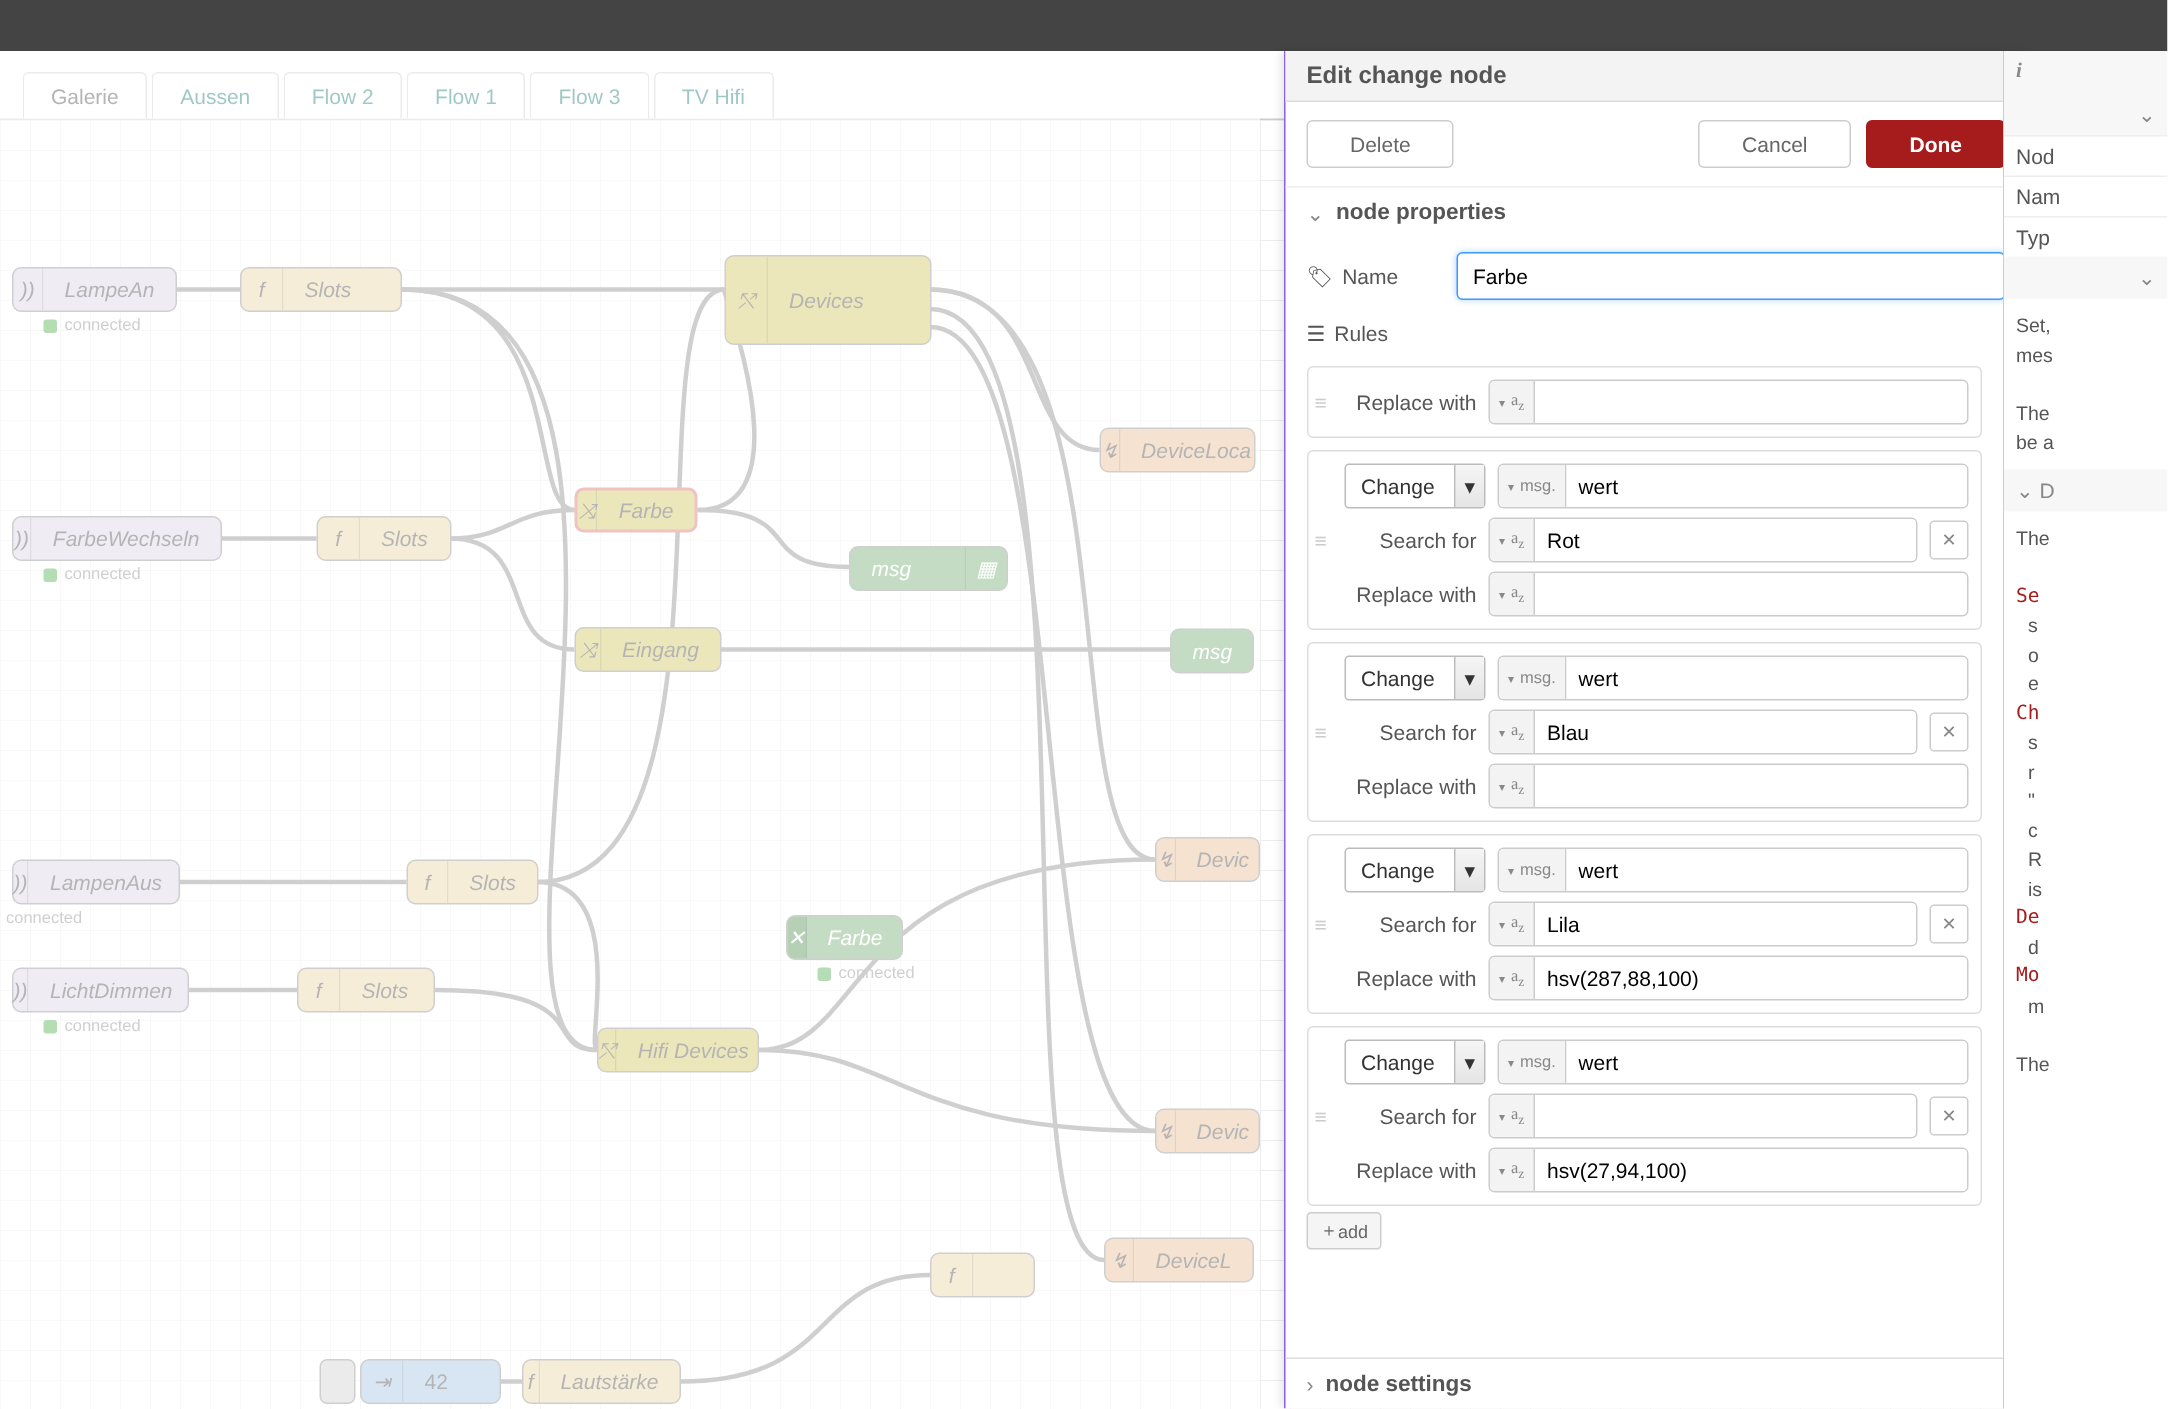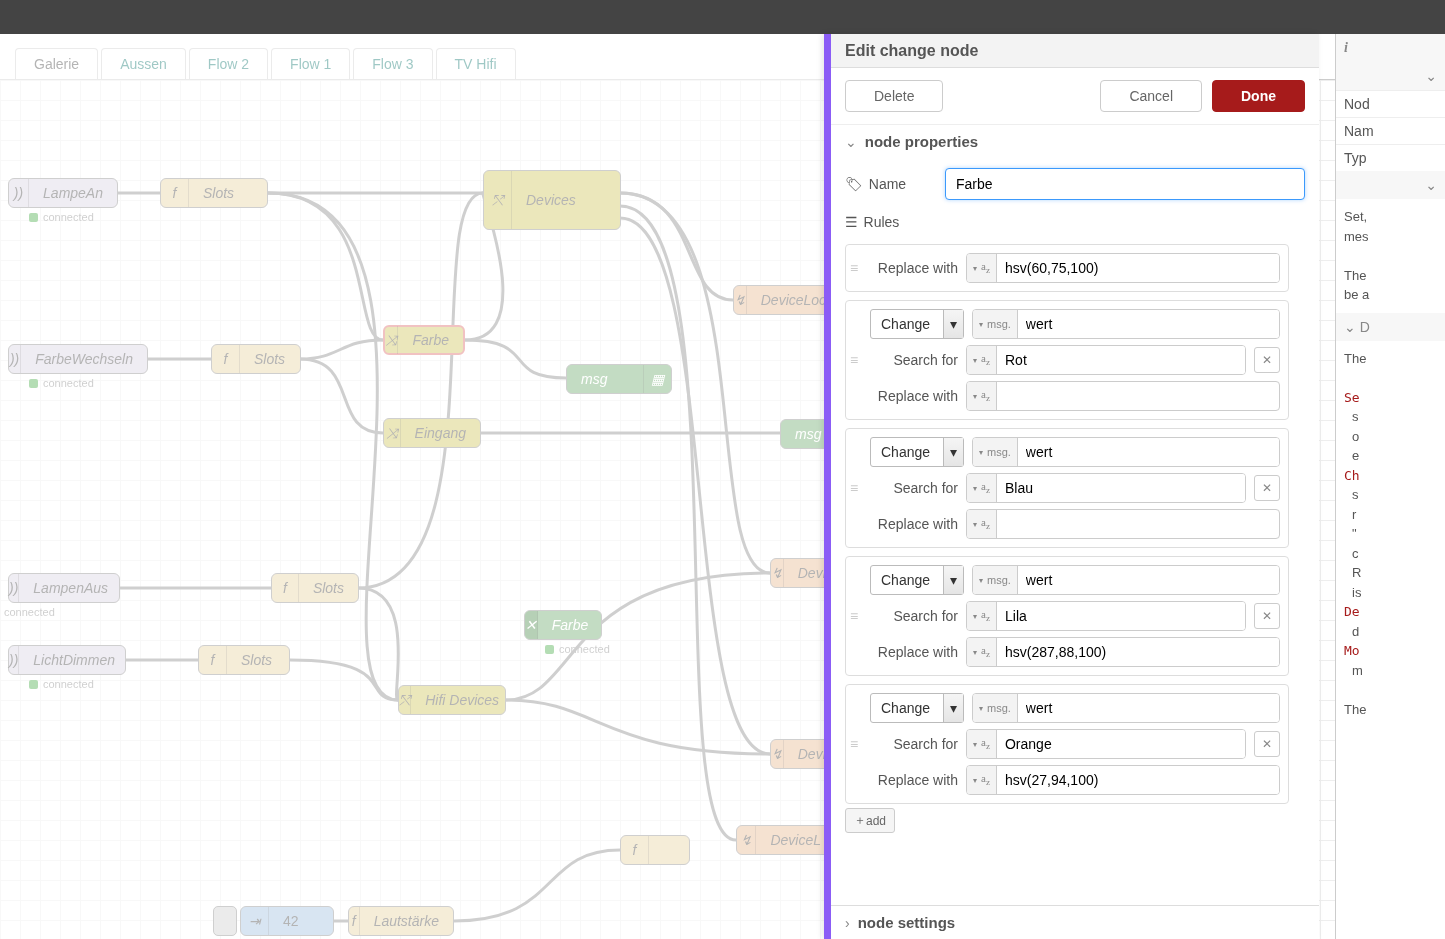--- a/index.html
+++ b/index.html
@@ -27,21 +27,21 @@
   
   .lavender { background:#d7d1e0; }
   .tan { background:#e6d19f; }
   .olive { background:#cec255; }
   .green { background:#6aa86a; color:#fff; }
   .peach { background:#e7b78d; }
   .blue { background:#9fbfdf; }
   
   .overlay { position: absolute; top: 34px; left: 0; width: 840px; height: 905px; background: rgba(255,255,255,0.6); pointer-events:none; }
   
-  .edit-panel { position: absolute; top: 34px; right: 126px; width: 495px; height: 905px; background: #fff; border-left:7px solid #8b5cf6; box-shadow: -2px 0 6px rgba(0,0,0,.1); display:flex; flex-direction:column; }
+  .edit-panel { position: absolute; top: 34px; right: 94px; width: 495px; height: 905px; background: #fff; border-left:1px solid #8b5cf6; box-shadow: -2px 0 6px rgba(0,0,0,.1); display:flex; flex-direction:column; }
   .panel-head { height: 34px; padding: 8px 14px; border-bottom:1px solid #ddd; font-size:16px; font-weight:600; color:#555; background:#f3f3f3; }
   .panel-btns { display:flex; padding:12px 14px; align-items:center; }
   .btn { border:1px solid #ccc; background:#fff; padding:7px 28px; border-radius:4px; font-size:14px; cursor:pointer; color:#666; }
   .btn.cancel { margin-left:auto; margin-right:10px; }
   .btn.done { background:#a61b1b; border-color:#a61b1b; color:#fff; font-weight:600; }
   .panel-section { padding:8px 14px; border-top:1px solid #eee; display:flex; align-items:center; cursor:pointer; }
   .panel-section .chev { margin-right:8px; color:#888; }
   .panel-section-title { font-weight:600; color:#555; font-size:15px; }
   
   .form-body { flex:1; overflow:hidden; padding:10px 14px 0 14px; }
@@ -277,21 +277,20 @@
       <div id="rules-list">
           <div class="rule">
             <div class="grip">≡</div>
             <div class="rule-line">
               <div class="lbl">Replace with</div>
       <div class="typed">
                 <div class="tbtn">
                   <span class="tri">▾</span>
                   <span class="az">a<sub>z</sub></span>
                 </div>
-                <input value="hsv(60,75,100)" style="">
               </div>
             </div>
           </div>
           <div class="rule">
             <div class="grip">≡</div>
             <div class="rule-line">
       <div class="actionsel">
                 <div class="seltxt">Change</div>
                 <div class="selbtn">▾</div>
               </div>
@@ -416,21 +415,20 @@
                 <input value="wert" style="">
               </div>
     </div>
     <div class="rule-line">
               <div class="lbl">Search for</div>
       <div class="typed">
                 <div class="tbtn">
                   <span class="tri">▾</span>
                   <span class="az">a<sub>z</sub></span>
                 </div>
-                <input value="Orange" style="">
               </div>
       <div class="delbtn">✕</div>
     </div>
     <div class="rule-line">
               <div class="lbl">Replace with</div>
       <div class="typed">
                 <div class="tbtn">
                   <span class="tri">▾</span>
                   <span class="az">a<sub>z</sub></span>
                 </div>

